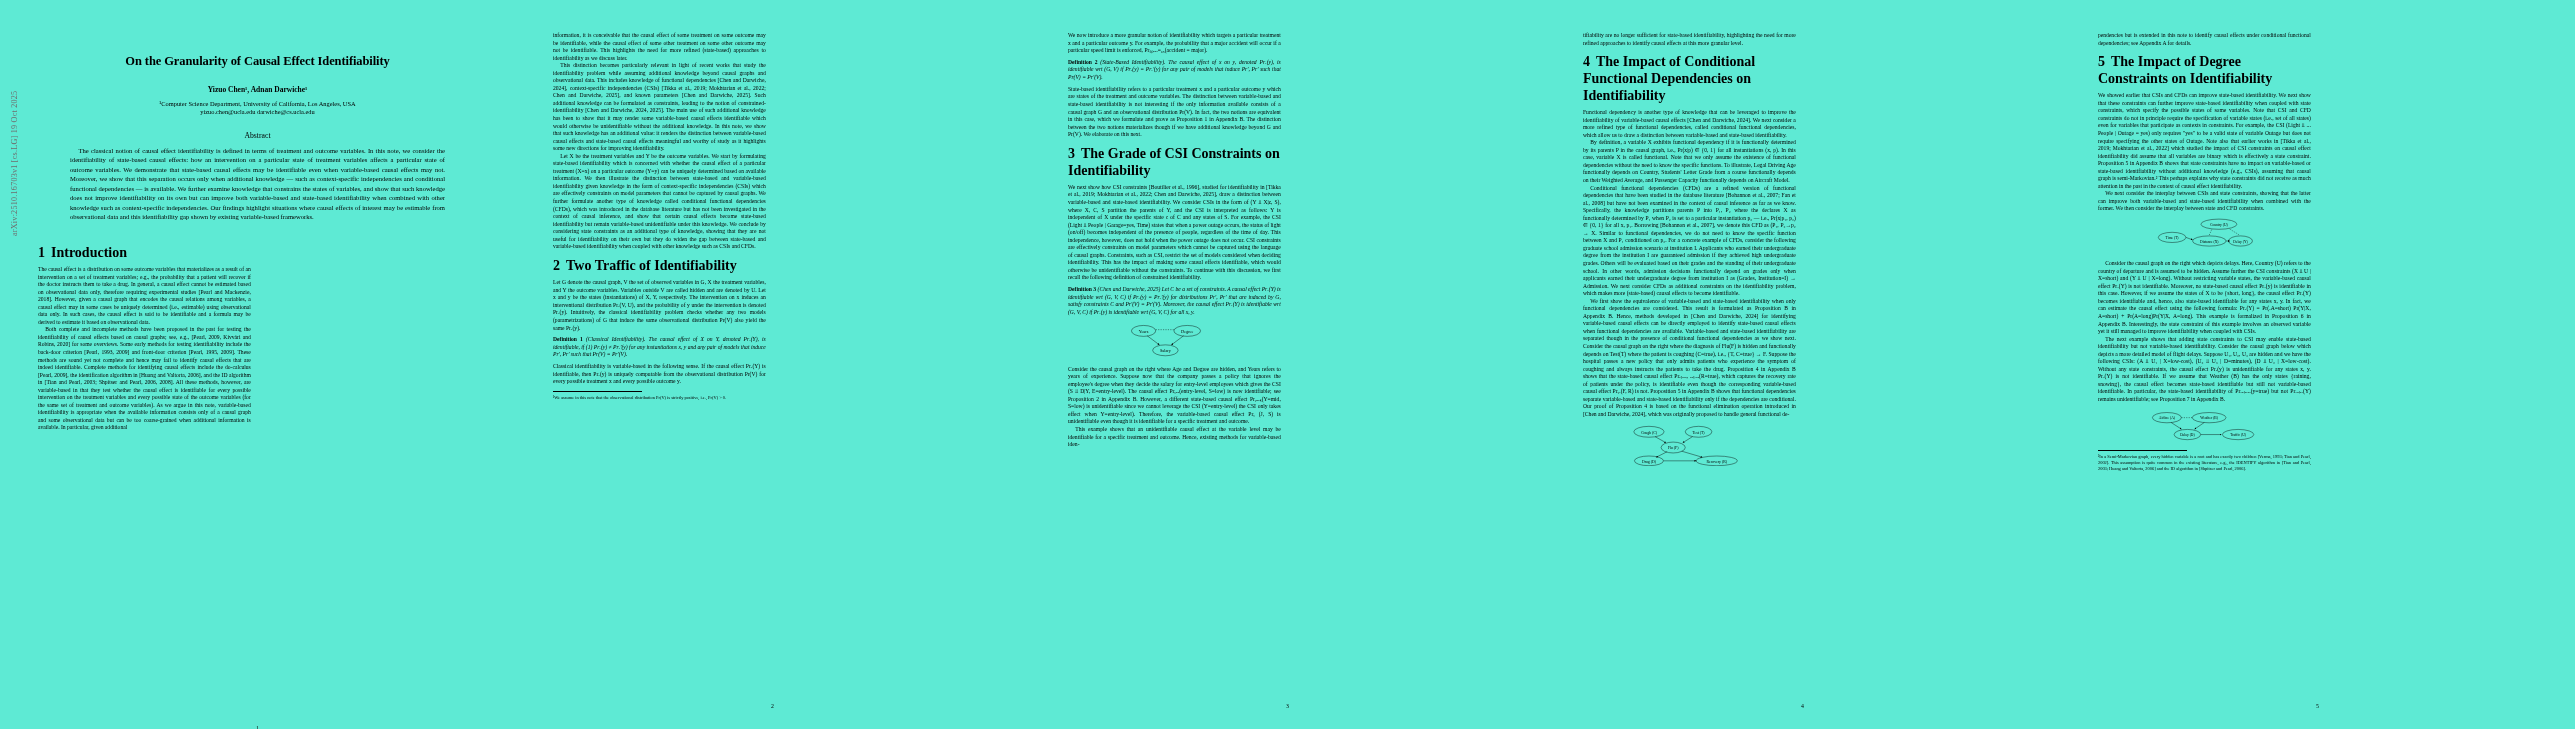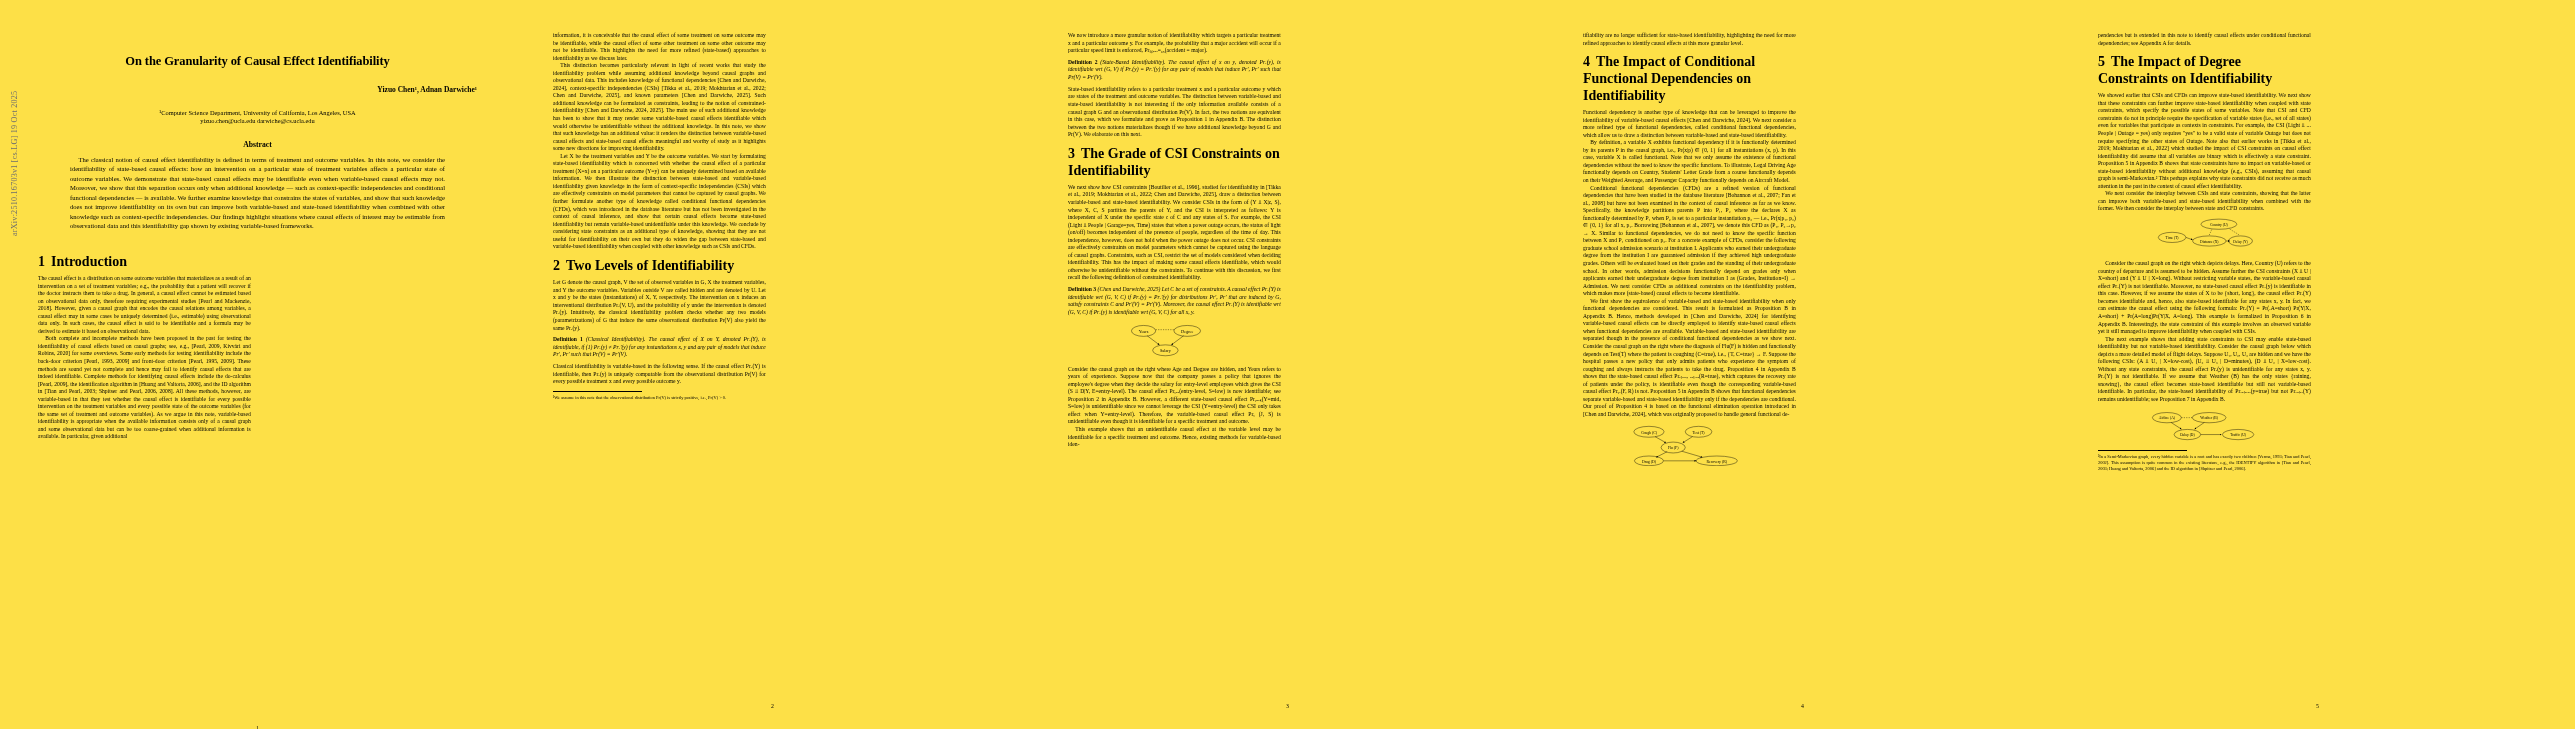--- a/index.html
+++ b/index.html
@@ -12,21 +12,21 @@
   #viewer {
     position: relative;
     width: 2576px; height: 729px;
     display: flex;
     align-items: flex-start;
     background: #ffffff;
   }
   .page {
     position: relative;
     width: 515px; height: 729px;
-    background: #fde047;
+    background: #5eead4;
     flex: 0 0 515px;
     overflow: hidden;
     padding: 32px 38px 18px 38px;
   }
   .page .inner { position: relative; width: 100%; height: 100%; }
 
   
   .arxiv-stamp {
     position: absolute;
     left: -28px;
@@ -45,41 +45,41 @@
   .title {
     text-align: center;
     font-size: 12.5px;
     font-weight: bold;
     letter-spacing: -0.1px;
     margin-top: 22px;
     margin-bottom: 16px;
     font-family: "Liberation Serif", serif;
   }
   .authors {
-    text-align: right;
+    text-align: center;
     font-size: 7.5px;
     font-weight: bold;
-    margin-bottom: 15px;
+    margin-bottom: 6px;
   }
   .affil {
     text-align: center;
     font-size: 6.4px;
     margin-bottom: 1.2px;
   }
   .emails {
     text-align: center;
     font-size: 6.4px;
     margin-bottom: 13.4px;
   }
 
   
   .abstract-wrap { padding: 0 32px; margin-bottom: 16px; }
   .abstract-head {
     text-align: center;
-    font-weight: bold;
+    font-weight: normal;
     font-size: 7.7px;
     margin-bottom: 5.5px;
     margin-top: 16px;
   }
   .abstract-body {
     font-size: 6.6px;
     line-height: 1.44;
     text-align: justify;
     text-indent: 8.5px;
     hyphens: auto;
@@ -175,21 +175,21 @@
   </div>
 
   <div class="page pN">
     <div class="inner">
       <div class="cols">
         <p class="para first">information, it is conceivable that the causal effect of some treatment on some outcome may be identifiable, while the causal effect of some other treatment on some other outcome may not be identifiable. This highlights the need for more refined (state-based) approaches to identifiability as we discuss later.</p>
         <p class="para">This distinction becomes particularly relevant in light of recent works that study the identifiability problem while assuming additional knowledge beyond causal graphs and observational data. This includes knowledge of functional dependencies [Chen and Darwiche, 2024], context-specific independencies (CSIs) [Tikka et al., 2019; Mokhtarian et al., 2022; Chen and Darwiche, 2025], and known parameters [Chen and Darwiche, 2025]. Such additional knowledge can be formulated as constraints, leading to the notion of constrained-identifiability [Chen and Darwiche, 2024, 2025]. The main use of such additional knowledge has been to show that it may render some variable-based causal effects identifiable which would otherwise be unidentifiable without the additional knowledge. In this note, we show that such knowledge has an additional value: it renders the distinction between variable-based causal effects and state-based causal effects meaningful and worthy of study as it highlights some new directions for improving identifiability.</p>
         <p class="para">Let X be the treatment variables and Y be the outcome variables. We start by formulating state-based identifiability which is concerned with whether the causal effect of a particular treatment (X=x) on a particular outcome (Y=y) can be uniquely determined based on available information. We then illustrate the distinction between state-based and variable-based identifiability given knowledge in the form of context-specific independencies (CSIs) which are effectively constraints on model parameters that cannot be captured by causal graphs. We further formulate another type of knowledge called conditional functional dependencies (CFDs), which was introduced in the database literature but has not been investigated in the context of causal inference, and show that certain causal effects become state-based identifiability but remain variable-based unidentifiable under this knowledge. We conclude by considering state constraints as an additional type of knowledge, showing that they are not useful for identifiability on their own but they do widen the gap between state-based and variable-based identifiability when coupled with other knowledge such as CSIs and CFDs.</p>
 
         <h2 class="sec">
-          <span class="num">2</span><span>Two Levels of Identifiability</span>
+          <span class="num">2</span><span>Two Traffic of Identifiability</span>
         </h2>
         <p class="para first">Let G denote the causal graph, V the set of observed variables in G, X the treatment variables, and Y the outcome variables. Variables outside V are called hidden and are denoted by U. Let x and y be the states (instantiations) of X, Y, respectively. The intervention on x induces an interventional distribution Prₓ(V, U), and the probability of y under the intervention is denoted Prₓ(y). Intuitively, the classical identifiability problem checks whether any two models (parametrizations) of G that induce the same observational distribution Pr(V) also yield the same Prₓ(y).</p>
         <p class="defn">
           <span class="dn">Definition 1</span>
           <em>(Classical Identifiability). The causal effect of X on Y, denoted Prₓ(Y), is identifiable, if (1) Prₓ(y) ≠ Prₓ′(y) for any instantiations x, y and any pair of models that induce Pr′, Pr′ such that Pr(V) = Pr′(V).</em>
         </p>
         <p class="para first">Classical identifiability is variable-based in the following sense. If the causal effect Prₓ(Y) is identifiable, then Prₓ(y) is uniquely computable from the observational distribution Pr(V) for every possible treatment x and every possible outcome y.</p>
 
         <hr class="footnote-rule">
         <div class="footnote">¹We assume in this note that the observational distribution Pr(V) is strictly positive, i.e., Pr(V) &gt; 0.</div>

